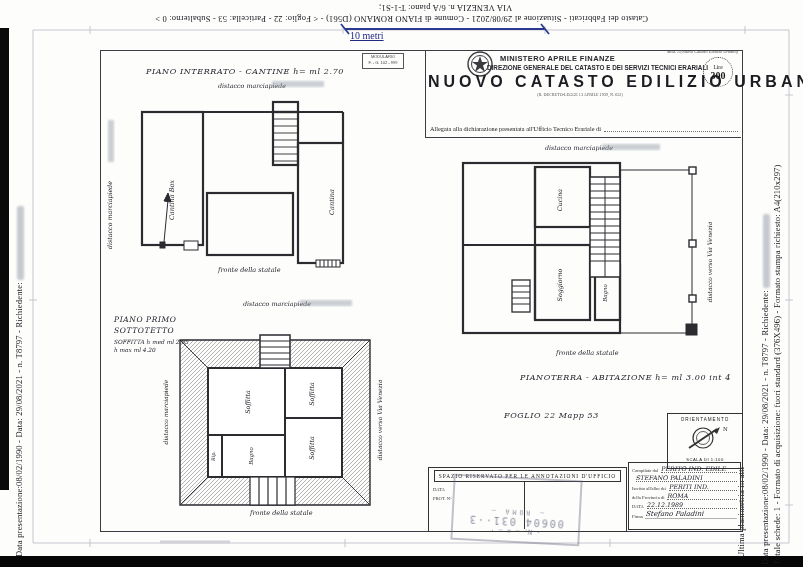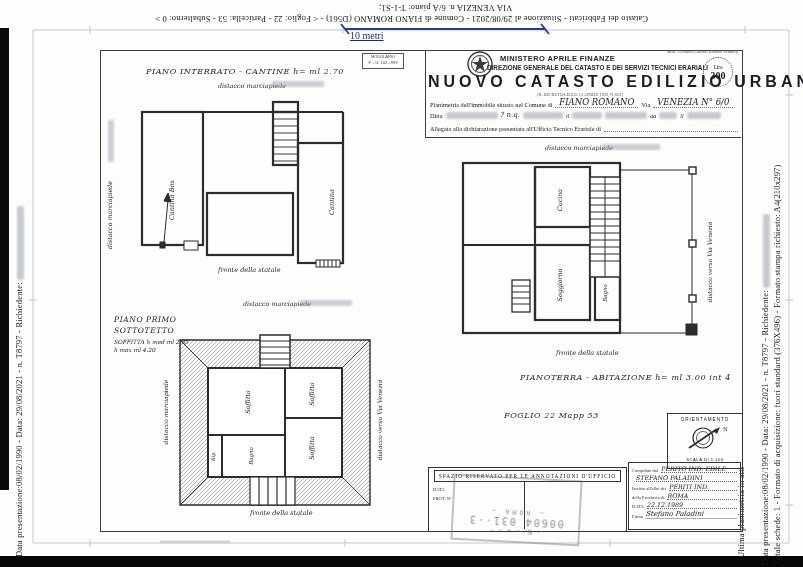--- a/index.html
+++ b/index.html
@@ -101,39 +101,20 @@
   <div class="abs sans" style="left:428px;top:73px;width:304px;text-align:center;font-size:16px;font-weight:600;letter-spacing:4px;color:#1c1c22;white-space:nowrap;">NUOVO CATASTO EDILIZIO URBANO</div>
   <div class="abs" style="left:428px;top:92px;width:304px;text-align:center;font-size:4.2px;color:#555;">(R. DECRETO-LEGGE 13 APRILE 1939, N. 652)</div>
   <div class="abs" style="left:648px;top:49px;width:90px;font-size:4.3px;font-style:italic;text-align:right;line-height:5px;color:#444;">Mod. A (Nuovo Catasto Edilizio Urbano)</div>
 
   <div class="abs" style="left:703px;top:57px;width:28px;height:28px;border:1.5px dotted #3a3a40;border-radius:50%;
               display:flex;flex-direction:column;align-items:center;justify-content:center;">
     <span style="font-size:5.5px;">Lire</span>
     <span style="font-size:10px;font-weight:bold;">300</span>
   </div>
 
-  <div class="abs boxrow" style="left:430px;top:97px;width:308px;">
-    <span style="font-size:6.3px;">Planimetria dell'immobile situato nel Comune di</span>
-    <span class="hw dotline" style="font-size:8.5px;padding:0 4px;">FIANO ROMANO</span>
-    <span style="font-size:6.3px;">Via</span>
-    <span class="hw dotline" style="font-size:8.5px;padding:0 4px;">VENEZIA N° 6/0</span>
-  </div>
-  <div class="abs boxrow" style="left:430px;top:111px;width:308px;">
-    <span style="font-size:6.3px;">Ditta</span>
-    <span class="redact" style="width:52px;"></span>
-    <span class="hw" style="font-size:7px;">? n.q.</span>
-    <span class="redact" style="width:40px;"></span>
-    <span style="font-size:6px;font-style:italic;">il</span>
-    <span class="redact" style="width:30px;"></span>
-    <span class="redact" style="width:42px;"></span>
-    <span style="font-size:6px;font-style:italic;">aa</span>
-    <span class="redact" style="width:18px;"></span>
-    <span style="font-size:6px;font-style:italic;">il</span>
-    <span class="redact" style="width:34px;"></span>
-  </div>
   <div class="abs boxrow" style="left:430px;top:123px;width:308px;">
     <span style="font-size:6.3px;">Allegata alla dichiarazione presentata all'Ufficio Tecnico Erariale di</span>
     <span class="dotline" style="flex:1;height:8px;"></span>
   </div>
 
   <svg class="abs" style="left:100px;top:50px;" width="641" height="480" viewBox="0 0 641 480">
     <defs>
       <pattern id="hatch" patternUnits="userSpaceOnUse" width="4" height="4">
         <path d="M0,4 L4,0" stroke="#6a6a72" stroke-width="0.5"></path>
       </pattern>

